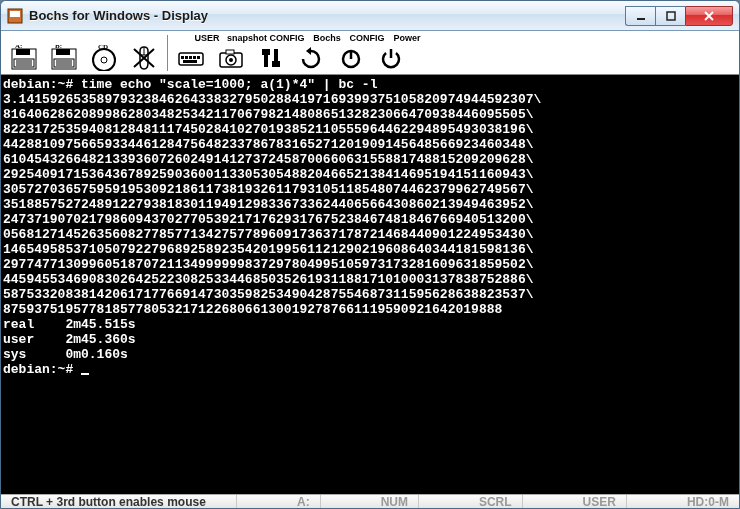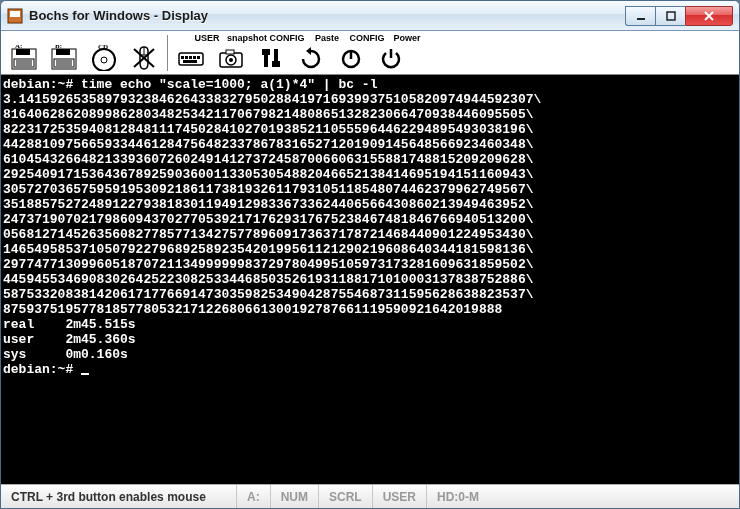--- a/index.html
+++ b/index.html
@@ -112,27 +112,28 @@
   }
   .terminal .ln { white-space: pre; }
   .cursor {
     display:inline-block;
     width: 8px; height: 2px;
     background:#fff;
     vertical-align: -2px;
   }
 
   .statusbar {
-    height: 24px;
+    height: 14px;
     background: linear-gradient(to bottom, #fdfdfd, #e6e6e6);
     border-top: 1px solid #aaa;
     display:flex;
     align-items:center;
     font-size: 12px;
     color: #333;
+    justify-content: space-between;
   }
   .statusbar .cell {
     padding: 0 10px;
     border-right: 1px solid #c8c8c8;
     height: 100%;
     display:flex;align-items:center;
   }
   .statusbar .cell.dim { color: #999; }
   .statusbar .cell:first-child { flex: 0 0 236px; }
 </style>
@@ -262,21 +263,21 @@
         <svg width="28" height="22">
             <rect x="7" y="2" width="4" height="18" fill="#000"></rect>
             <rect x="5" y="2" width="8" height="6" fill="#000"></rect>
             <rect x="17" y="2" width="4" height="18" fill="#000"></rect>
             <rect x="15" y="14" width="8" height="6" fill="#000"></rect>
           </svg>
       </span>
     </div>
 
     <div class="tb-btn">
-      <span class="tb-label">Paste</span>
+      <span class="tb-label">Bochs</span>
       <span class="tb-icon">
         <svg width="28" height="22">
             <path d="M14 4 A8 8 0 1 1 6 12" fill="none" stroke="#000" stroke-width="2.5"></path>
             <polygon points="14,0 14,8 9,4" fill="#000"></polygon>
           </svg>
       </span>
     </div>
 
     <div class="tb-btn">
       <span class="tb-label">CONFIG</span>

